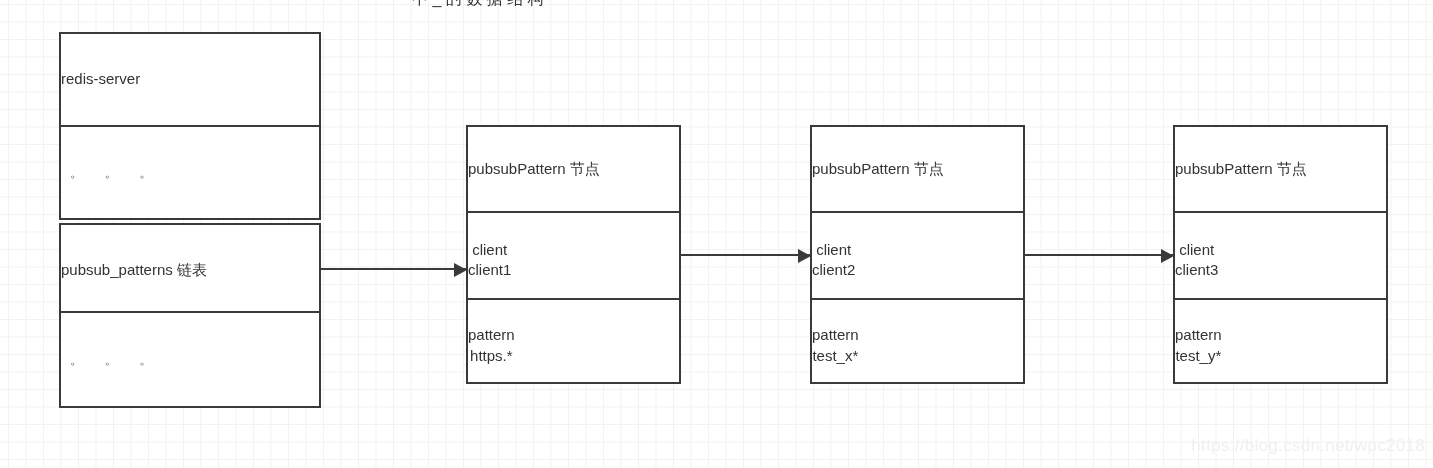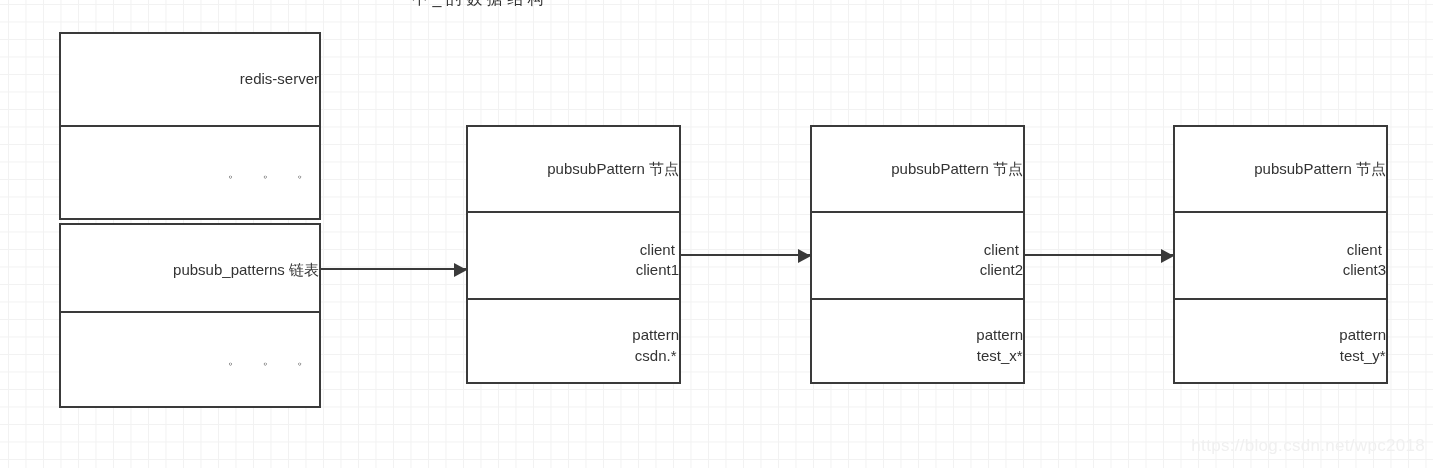--- a/index.html
+++ b/index.html
@@ -31,21 +31,21 @@
     position: absolute;
     box-sizing: border-box;
   }
   .cell {
     position: absolute;
     box-sizing: border-box;
     border: 2.5px solid #3a3a3a;
     background: #ffffff;
     display: flex;
     align-items: center;
-    justify-content: flex-end;
+    justify-content: flex-start;
     text-align: center;
     color: #333333;
     font-size: 15px;
     line-height: 1.35;
   }
   .cell .twoline {
     display: block;
     margin-top: 9px;
   }
   .dots {
@@ -125,21 +125,21 @@
     </div>
     <div class="cell" style="left:0px; top:86px; width:215px; height:89px;">
       <span class="twoline">
         <span>client</span><br>
         <span>client1</span>
       </span>
     </div>
     <div class="cell" style="left:0px; top:173px; width:215px; height:86px;">
       <span class="twoline">
         <span>pattern</span><br>
-        <span>csdn.*</span>
+        <span>https.*</span>
       </span>
     </div>
   </div>
 
   <div class="stack" style="left:810px; top:125px; width:215px; height:259px;">
     <div class="cell" style="left:0px; top:0px; width:215px; height:88px;">
       <span>pubsubPattern 节点</span>
     </div>
     <div class="cell" style="left:0px; top:86px; width:215px; height:89px;">
       <span class="twoline">

